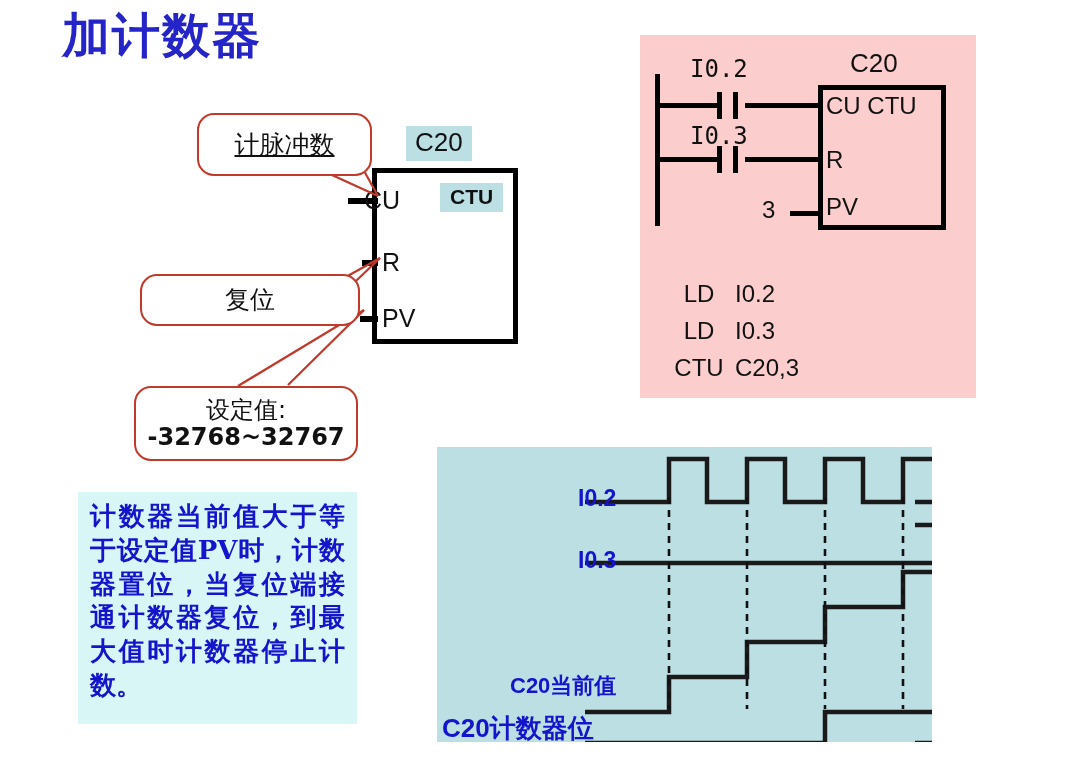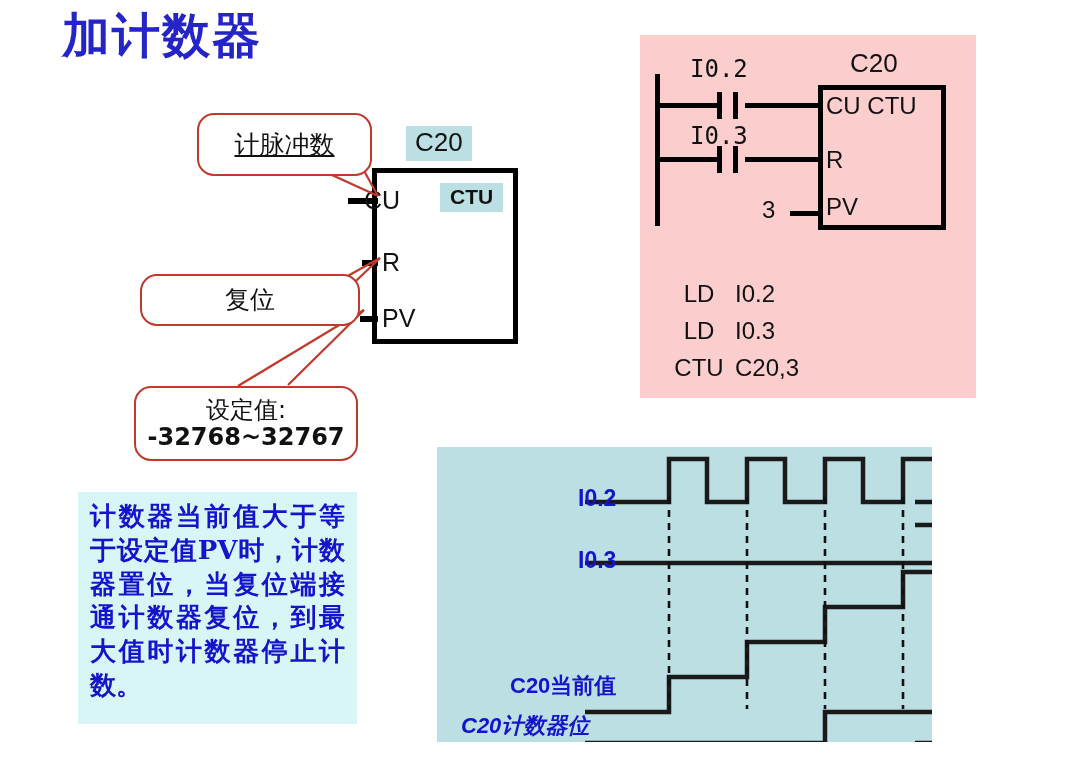--- a/index.html
+++ b/index.html
@@ -135,21 +135,21 @@
     background:#bcdfe4;
   }
   #timing-svg{left:437px;top:447px;width:495px;height:295px;}
   .tm-label{
     position:absolute;color:#1414cd;font-weight:bold;
     font-family:"Liberation Sans",sans-serif;white-space:nowrap;
   }
   #tm-i02{left:578px;top:485px;font-size:23px;}
   #tm-i03{left:578px;top:547px;font-size:23px;}
   #tm-cur{left:490px;top:671px;font-size:22px;margin-left:20px;}
-  #tm-bit{left:461px;top:711px;font-size:22px;font-style:italic;}
+  #tm-bit{left:442px;top:711px;font-size:26px;}
 </style>
 </head>
 <body>
 
 <div class="abs" id="page-title">加计数器</div>
 
 <div class="abs" id="ctu-block"></div>
 
 <div class="abs pin-stub" id="stub-cu"></div>
 <div class="abs pin-stub" id="stub-r"></div>

